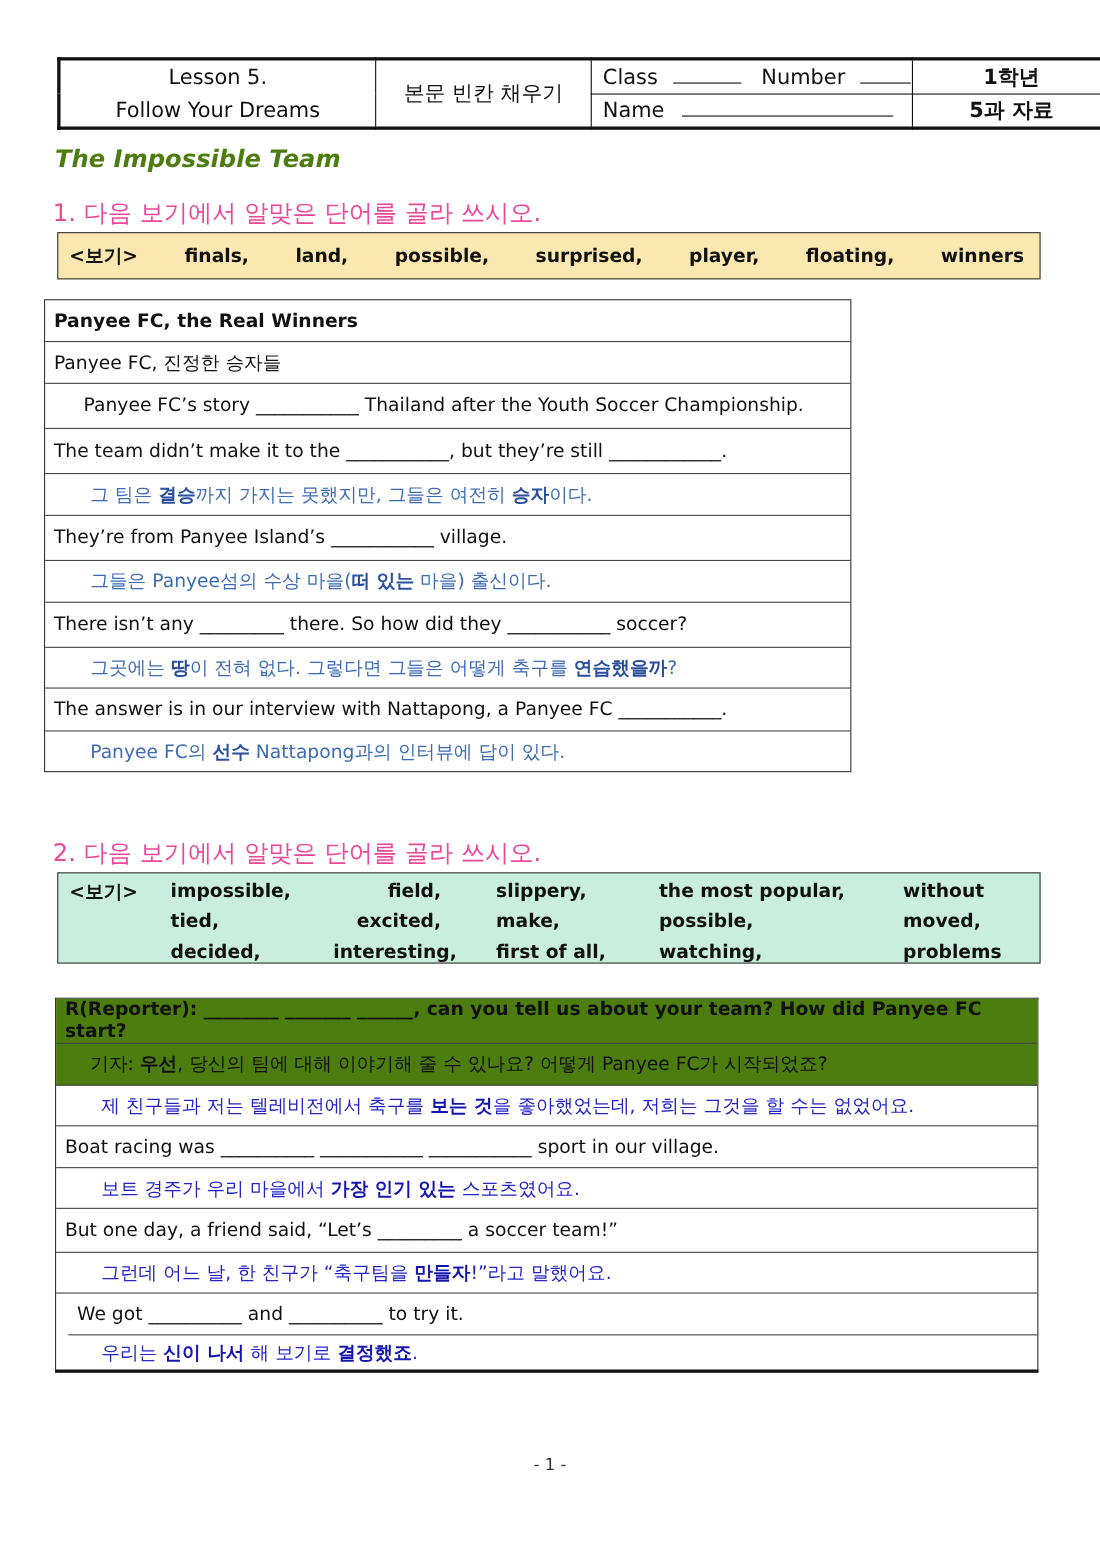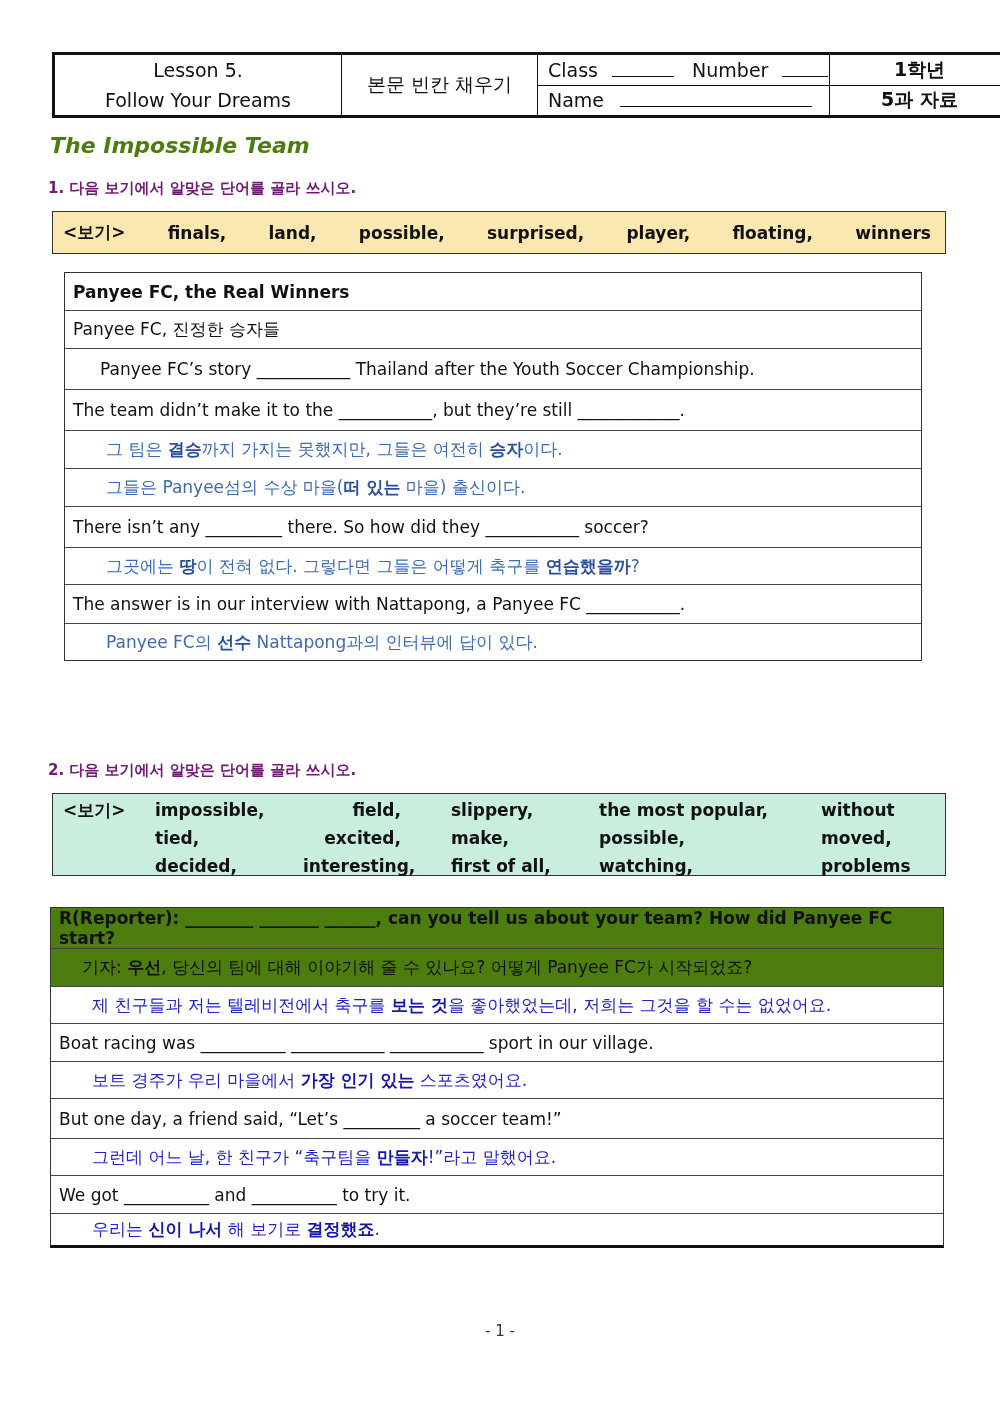--- a/index.html
+++ b/index.html
@@ -16,34 +16,34 @@
   .h-info { width: 292px; padding-left: 10px; height: 29px; }
   .h-grade { text-align: center; font-weight: bold; font-size: 19px; }
   .blank { display: inline-block; border-bottom: 1px solid #111; height: 16px; vertical-align: baseline; }
 
   .doc-title {
     position: absolute; left: 50px; top: 133px;
     font-family: "DejaVu Sans", sans-serif; font-style: italic; font-weight: bold;
     font-size: 22px; color: #4d7c0f;
   }
   .section-heading {
-    position: absolute; left: 48px; font-size: 15px; font-weight: bold; color: #701a75;
+    position: absolute; left: 48px; font-size: 22px; font-weight: normal; color: #ec4899;
   }
   .wordbox {
     position: absolute; left: 52px; width: 894px; border: 1px solid #333;
     font-weight: bold; font-size: 17px;
   }
   .wordbox.yellow { top: 211px; height: 43px; background: #fbe8b0; display: flex; align-items: center; padding: 0 14px 0 10px; justify-content: space-between; }
   .wordbox.green { top: 793px; height: 83px; background: #c9eede; padding: 2px 0 0 10px; }
   .wb-row { display: flex; height: 28px; align-items: center; }
   .wb-label { width: 92px; }
   .wb-cell { font-weight: bold; }
 
   .grid {
-    position: absolute; left: 64px; width: 858px; border: 1px solid #333; border-collapse: collapse;
+    position: absolute; left: 40px; width: 734px; border: 1px solid #333; border-collapse: collapse;
   }
   .grid .row { border-bottom: 1px solid #444; display: flex; align-items: center; font-size: 17px; padding-left: 8px; }
   .grid .row:last-child { border-bottom: none; }
   .grid .kr { color: #3d6bb3; padding-left: 33px; }
   .grid .kr b { color: #2a4f9e; }
   .grid2 .kr { color: #2323c8; }
   .grid2 .kr b { color: #1515b0; }
   .grid .en.indent { padding-left: 27px; }
   .grid .bold-row { font-weight: bold; }
   .grid2 { border-bottom: 3px solid #111; }
@@ -103,20 +103,23 @@
     </div>
     <div class="row" style="height: 41px;">
       <span class="en indent">Panyee FC’s story ___________ Thailand after the Youth Soccer Championship.</span>
     </div>
     <div class="row" style="height: 41px;">
       <span class="en">The team didn’t make it to the ___________, but they’re still ____________.</span>
     </div>
     <div class="row" style="height: 38px;">
       <span class="kr"><span>그 팀은 </span><b>결승</b><span>까지 가지는 못했지만, 그들은 여전히 </span><b>승자</b><span>이다.</span></span>
     </div>
+    <div class="row" style="height: 41px;">
+      <span class="en">They’re from Panyee Island’s ___________ village.</span>
+    </div>
     <div class="row" style="height: 38px;">
       <span class="kr"><span>그들은 Panyee섬의 수상 마을(</span><b>떠 있는</b><span> 마을) 출신이다.</span></span>
     </div>
     <div class="row" style="height: 41px;">
       <span class="en">There isn’t any _________ there. So how did they ___________ soccer?</span>
     </div>
     <div class="row" style="height: 37px;">
       <span class="kr"><span>그곳에는 </span><b>땅</b><span>이 전혀 없다. 그렇다면 그들은 어떻게 축구를 </span><b>연습했을까</b><span>?</span></span>
     </div>
     <div class="row" style="height: 39px;">
@@ -170,21 +173,21 @@
     </div>
     <div class="row" style="height: 37px;">
       <span class="kr"><span>보트 경주가 우리 마을에서 </span><b>가장 인기 있는</b><span> 스포츠였어요.</span></span>
     </div>
     <div class="row" style="height: 40px;">
       <span class="en">But one day, a friend said, “Let’s _________ a soccer team!”</span>
     </div>
     <div class="row" style="height: 37px;">
       <span class="kr"><span>그런데 어느 날, 한 친구가 “축구팀을 </span><b>만들자</b><span>!”라고 말했어요.</span></span>
     </div>
-    <div class="row" style="height: 38px;">
+    <div class="row" style="height: 38px; margin-left: 11px;">
       <span class="en">We got __________ and __________ to try it.</span>
     </div>
     <div class="row" style="height: 31px;">
       <span class="kr"><span>우리는 </span><b>신이 나서</b><span> 해 보기로 </span><b>결정했죠</b><span>.</span></span>
     </div>
   </div>
 
 <div class="page-num">- 1 -</div>
 
 </body></html>

